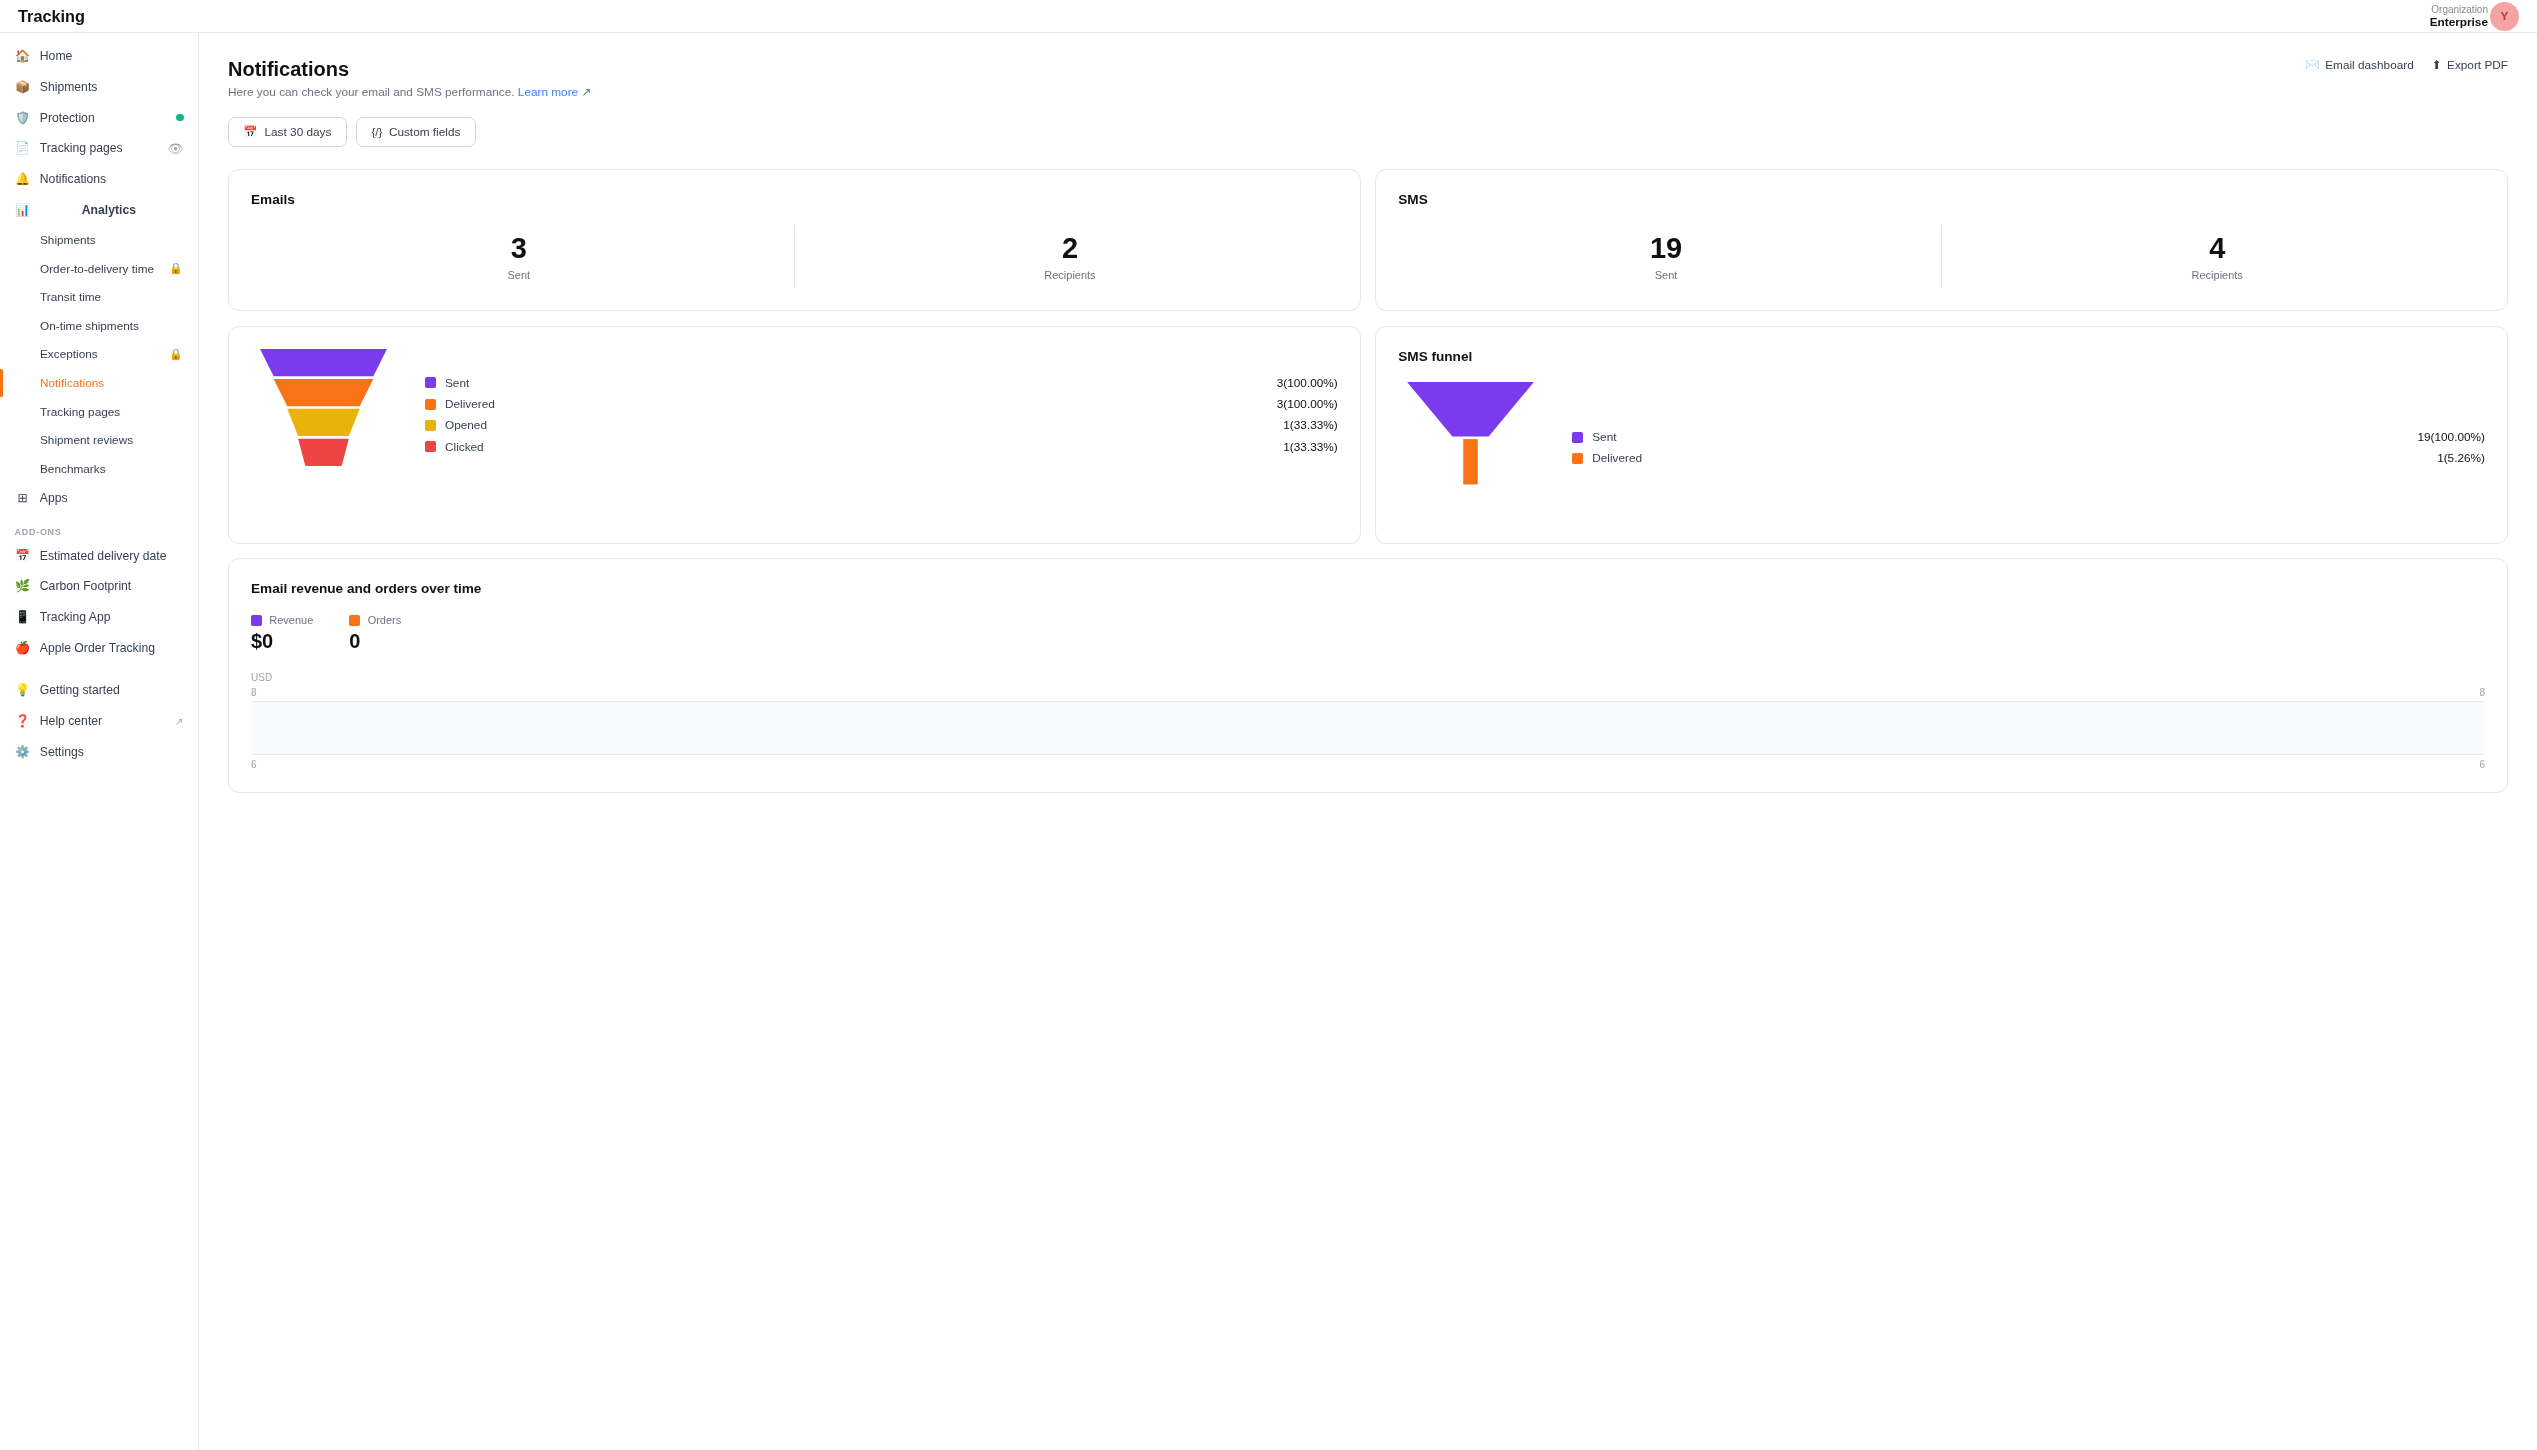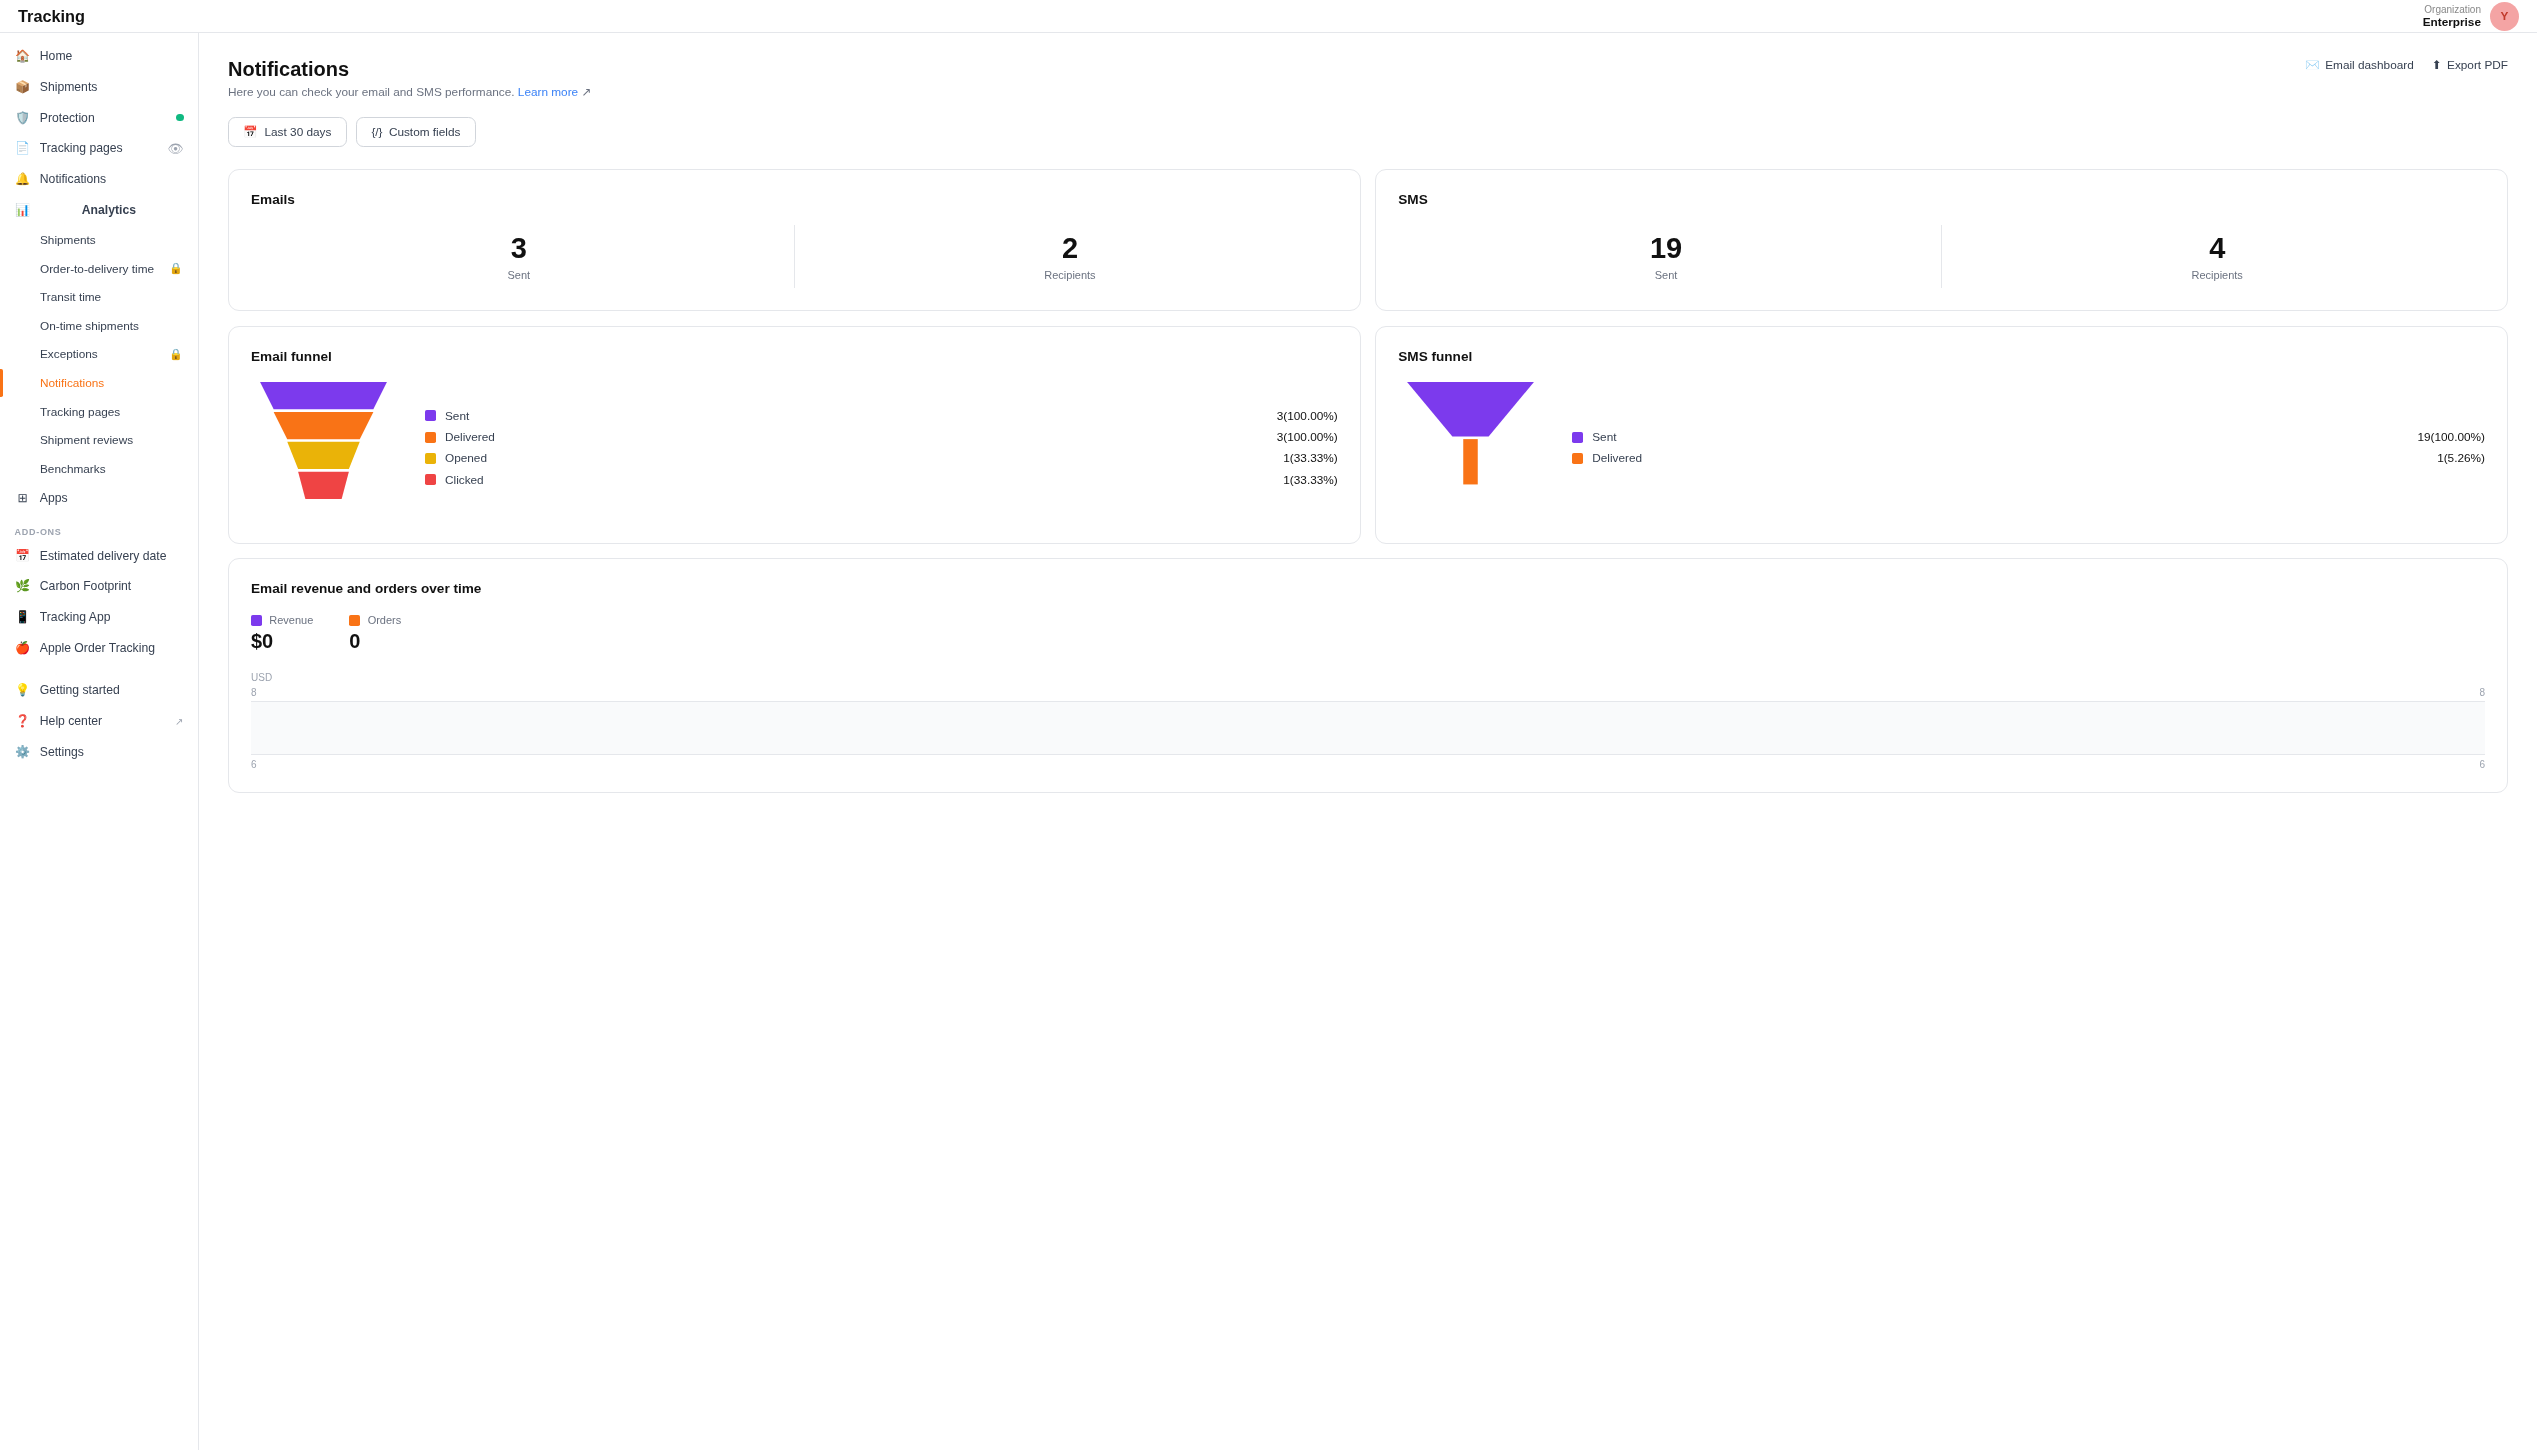--- a/index.html
+++ b/index.html
@@ -1,21 +1,21 @@
 <!DOCTYPE html>
 <html style="font-size:14.5px"><head>
   <meta charset="utf-8">
   <style>
     * { box-sizing: border-box; margin: 0; padding: 0; }
     body { font-family: -apple-system, BlinkMacSystemFont, 'Segoe UI', sans-serif; background: #f5f5f5; display: flex; flex-direction: column; height: 100vh; overflow: hidden; }
 
     
     .topbar { height: 33px; background: #fff; border-bottom: 0.9px solid #e5e7eb; display: flex; align-items: center; justify-content: space-between; padding: 0 18px; flex-shrink: 0; }
     .topbar-title { font-size: 16.3px; font-weight: 600; color: #111; }
-    .topbar-user { display: flex; align-items: center; gap: 9px; }
+    .topbar-user { display: flex; align-items: center; gap: 2px; }
     .topbar-user-info { text-align: right; }
     .topbar-user-org { font-size: 10px; color: #888; }
     .topbar-user-name { font-size: 11.8px; font-weight: 600; color: #111; }
     .avatar { width: 29px; height: 29px; border-radius: 50%; background: #f4a4a4; display: flex; align-items: center; justify-content: center; font-size: 11.8px; font-weight: 600; color: #c0392b; }
 
     
     .layout { display: flex; flex: 1; overflow: hidden; }
 
     
     .sidebar { width: 199px; background: #fff; border-right: 0.9px solid #e5e7eb; overflow-y: auto; flex-shrink: 0; padding: 7.3px 0; }
@@ -251,21 +251,20 @@
             <span class="stat-value">4</span>
             <span class="stat-label">Recipients</span>
           </div>
         </div>
       </div>
     </div>
 
     <div class="cards-row">
 
       <div class="funnel-card">
-        <div class="card-title">Email funnel</div>
         <div class="funnel-inner">
           <div class="funnel-visual">
             <svg width="145" height="136" viewBox="0 0 160 150">
 
               <polygon points="10,0 150,0 135,30 25,30" fill="#7c3aed"></polygon>
 
               <polygon points="25,33 135,33 120,63 40,63" fill="#f97316"></polygon>
 
               <polygon points="40,66 120,66 108,96 52,96" fill="#eab308"></polygon>
 

